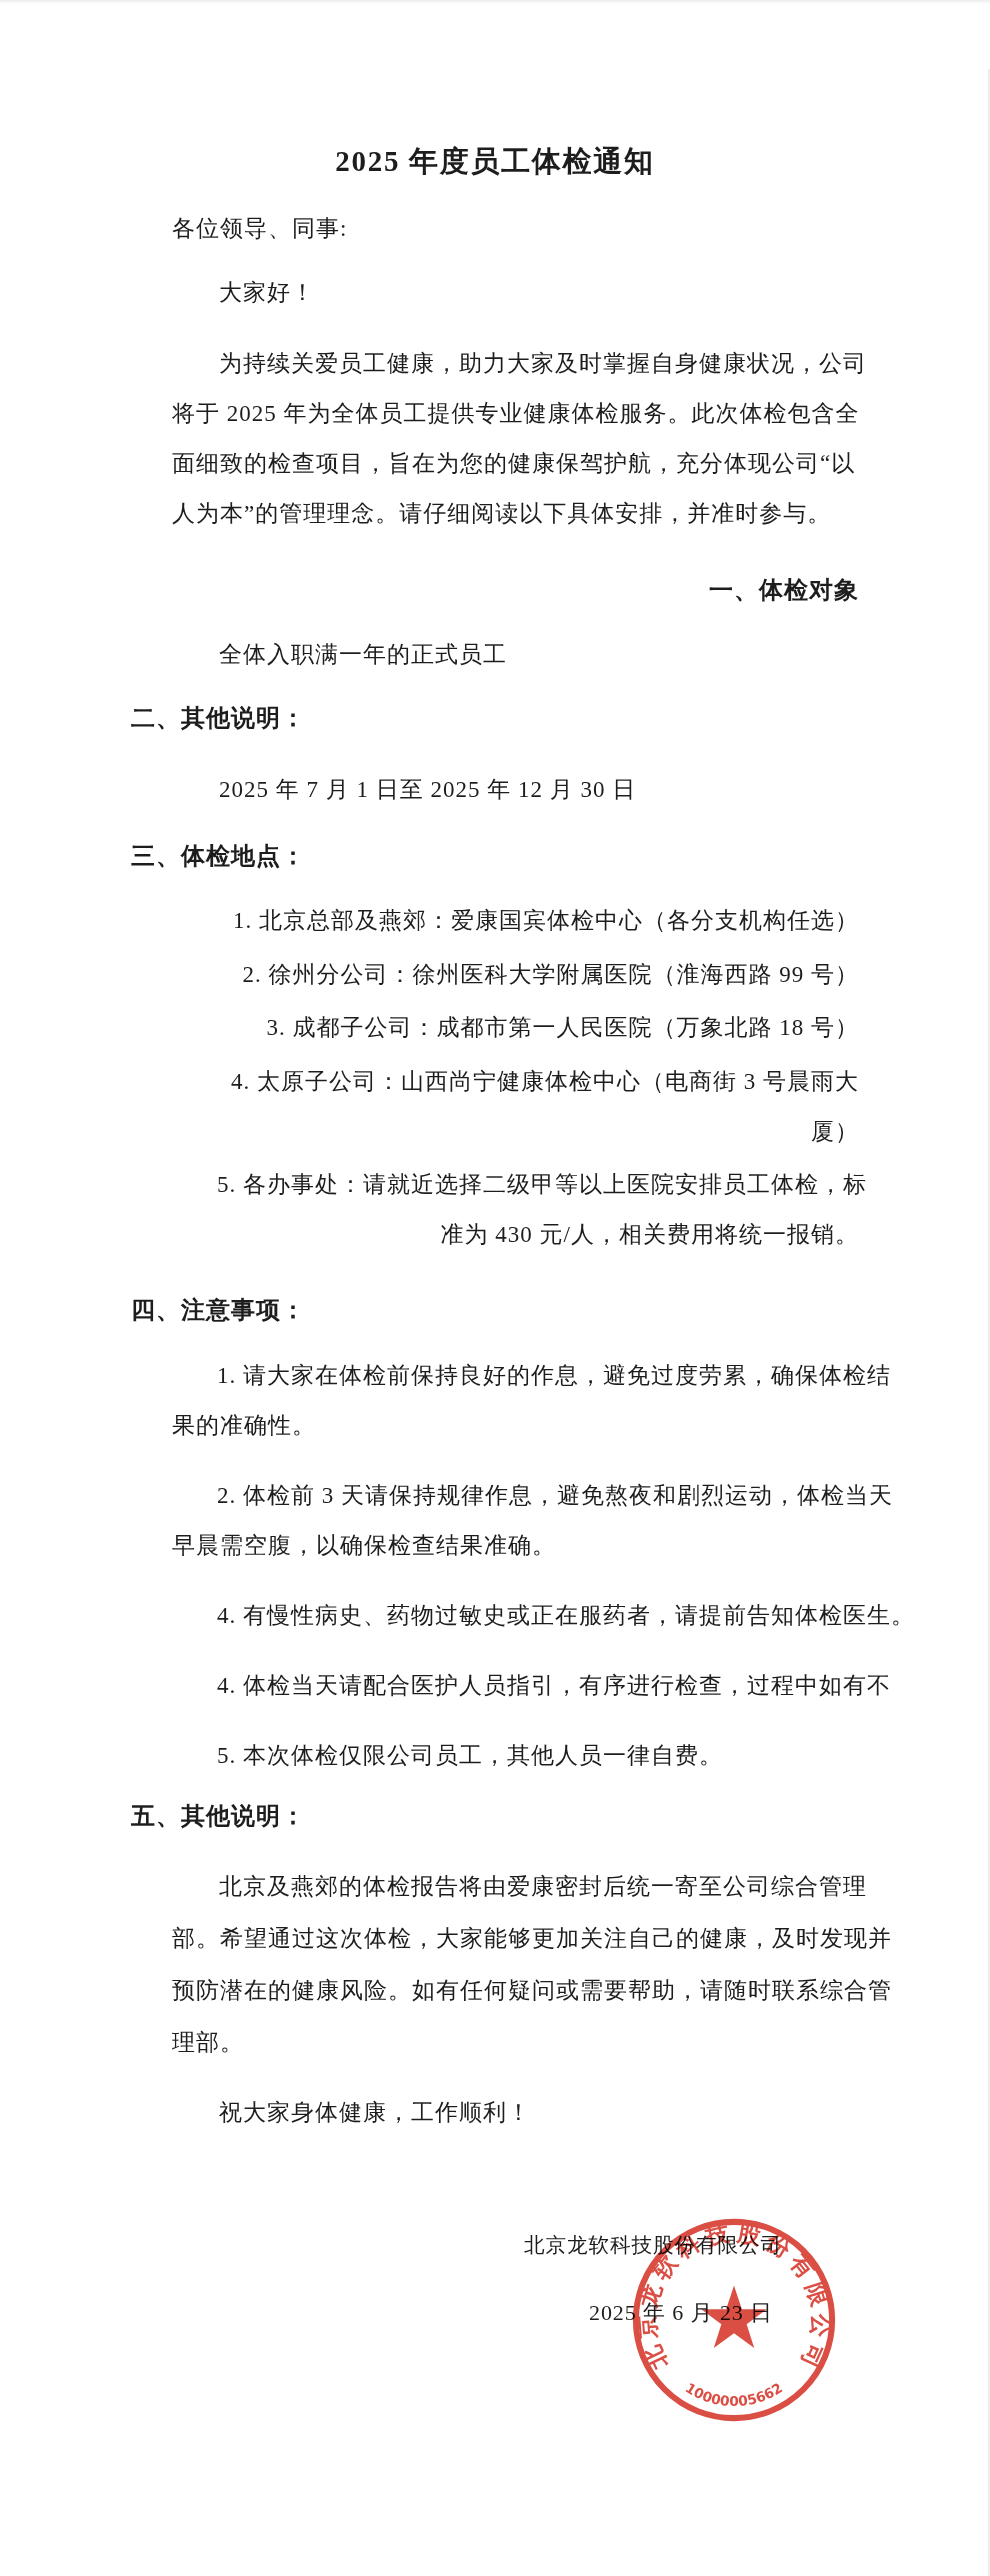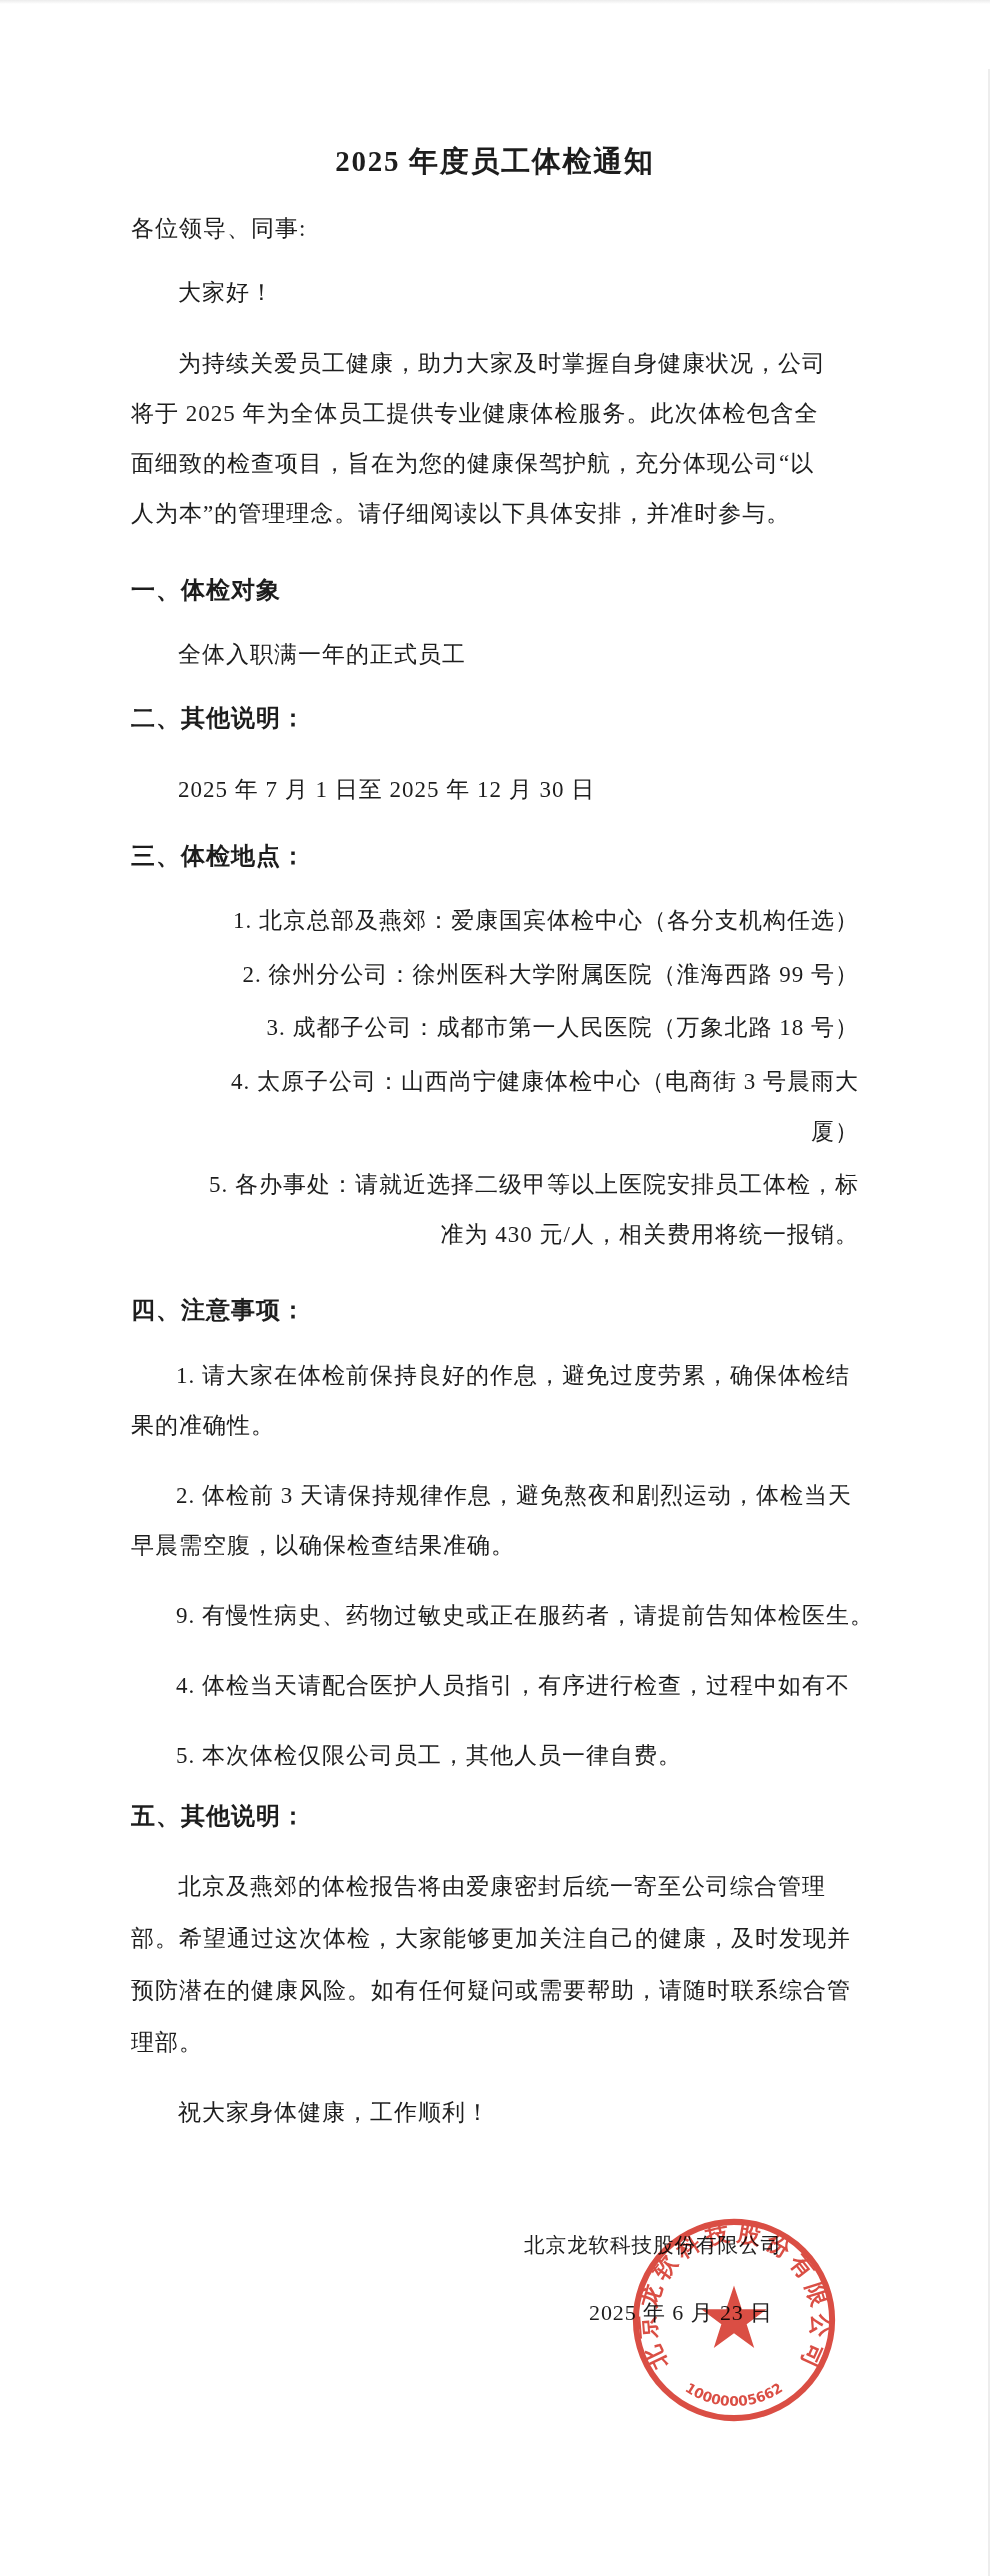--- a/index.html
+++ b/index.html
@@ -29,35 +29,36 @@
     line-height:33px;
     text-align:center;
     letter-spacing:1.7px;
     white-space:nowrap;
   }
   .line,.tline{
     font-size:23px;
     line-height:50px;
     letter-spacing:1px;
     white-space:nowrap;
+    margin-left:41px;
   }
   .heading{
     margin:0;
     font-size:24px;
     font-weight:700;
     line-height:50px;
     letter-spacing:1px;
     white-space:nowrap;
   }
   .indent{padding-left:47px;}
   .indent-first .tline:first-child{padding-left:47px;}
   .salutation{margin-top:26px;}
   .greeting{margin-top:13.7px;}
   .intro{margin-top:21.5px;}
-  .h-1{margin-top:26px;}
+  .h-1{margin-top:26px;text-align:right;}
   .p-target{margin-top:14.6px;}
   .h-2{margin-top:13.7px;}
   .p-time{margin-top:22px;}
   .h-3{margin-top:15.5px;}
   .loc-list{margin-top:15.5px;text-align:right;}
   .loc-list .item + .item{margin-top:3.4px;}
   .loc-list .item .tline{padding-left:74px;}
   .loc-list .item .tline:first-child{padding-left:45px;}
   .h-4{margin-top:25px;}
   .notice{margin-top:15.5px;}
@@ -143,21 +144,21 @@
     <div class="notice">
         <div class="item">
           <div class="tline">1. 请大家在体检前保持良好的作息，避免过度劳累，确保体检结</div>
           <div class="tline">果的准确性。</div>
         </div>
         <div class="item">
           <div class="tline">2. 体检前 3 天请保持规律作息，避免熬夜和剧烈运动，体检当天</div>
           <div class="tline">早晨需空腹，以确保检查结果准确。</div>
         </div>
         <div class="item">
-          <div class="tline">9. 有慢性病史、药物过敏史或正在服药者，请提前告知体检医生。</div>
+          <div class="tline">4. 有慢性病史、药物过敏史或正在服药者，请提前告知体检医生。</div>
         </div>
         <div class="item">
           <div class="tline">4. 体检当天请配合医护人员指引，有序进行检查，过程中如有不</div>
         </div>
         <div class="item">
           <div class="tline">5. 本次体检仅限公司员工，其他人员一律自费。</div>
         </div>
       </div>
 
     <h2 class="heading h-5">五、其他说明：</h2>

